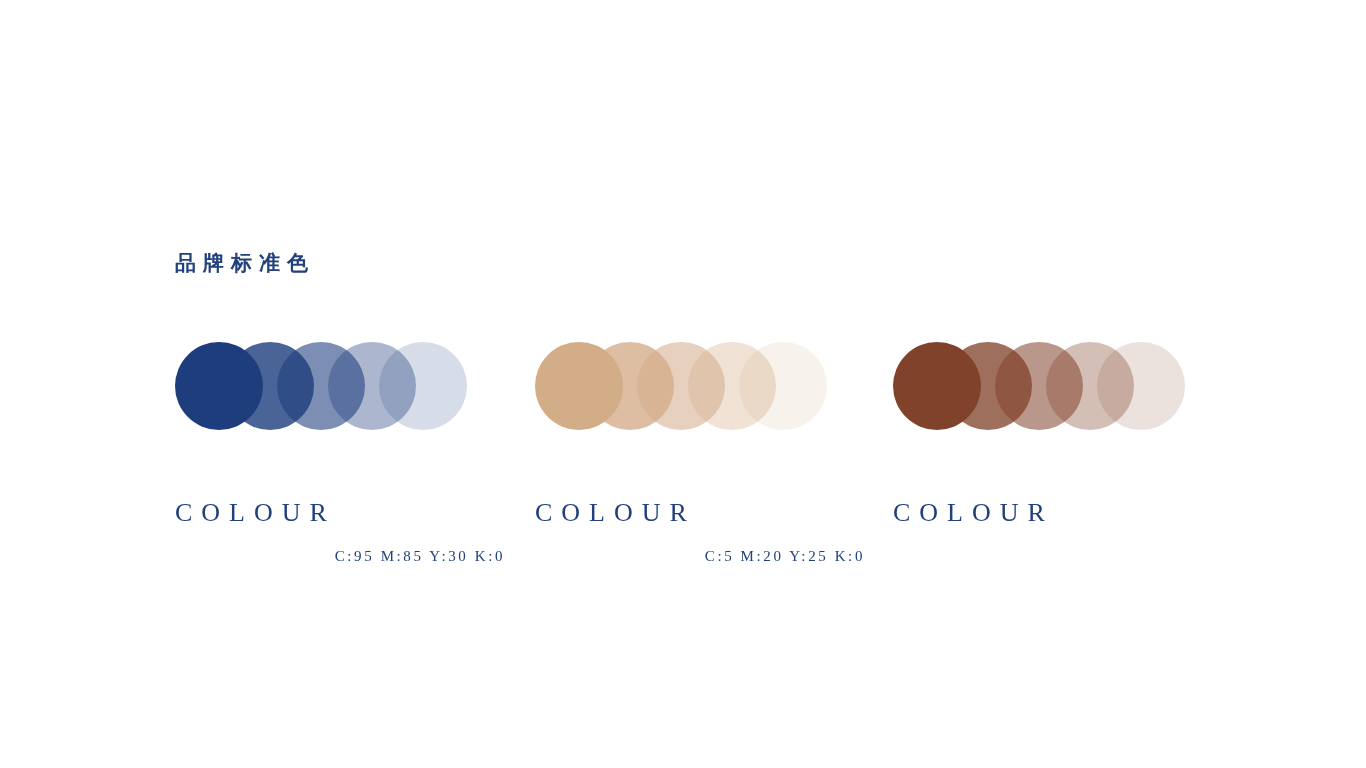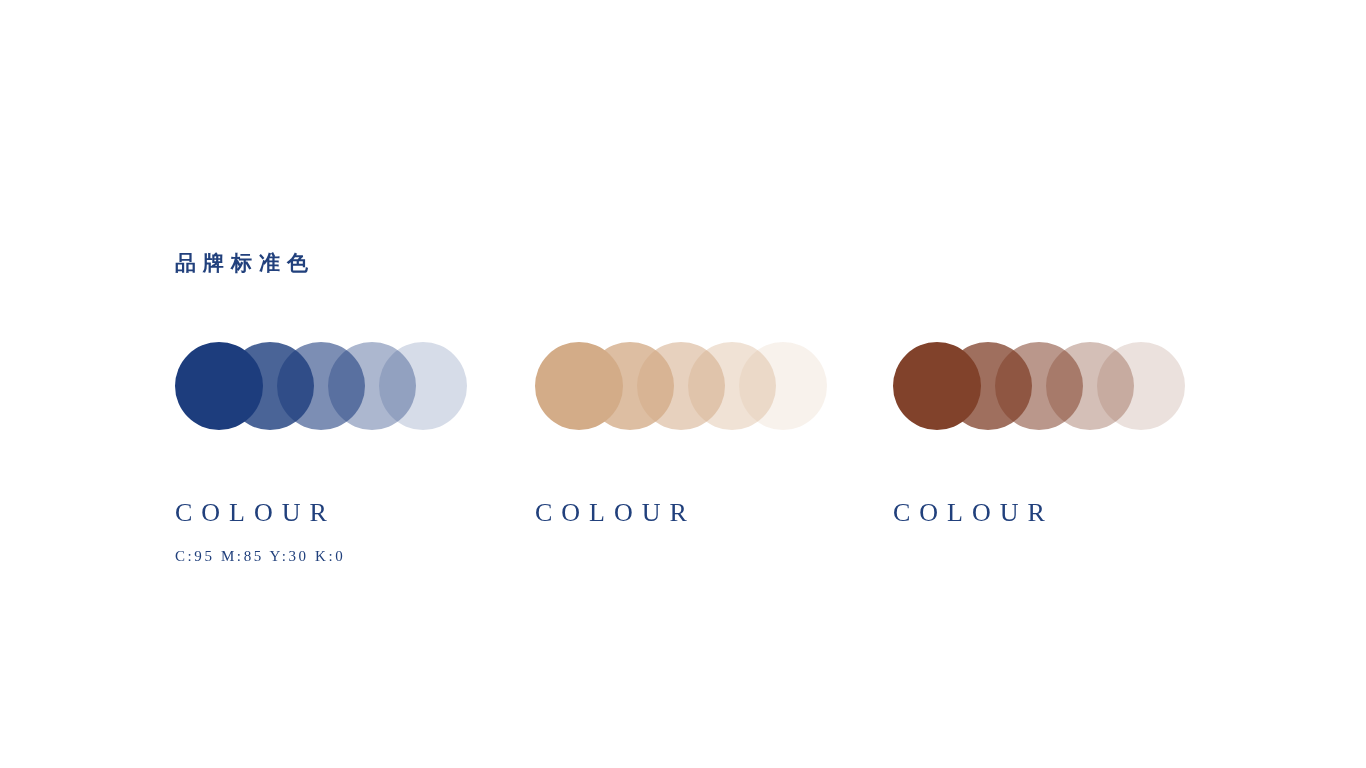--- a/index.html
+++ b/index.html
@@ -83,20 +83,21 @@
     font-family: "Liberation Serif", serif;
     font-size: 26px;
     font-weight: 400;
     color: #21407c;
     letter-spacing: 9px;
     line-height: 1;
     white-space: nowrap;
   }
   .caption-values {
     margin-top: 19px;
+    text-align: right;
   }
   .value-line {
     font-family: "Liberation Serif", serif;
     font-size: 15px;
     color: #21407c;
     letter-spacing: 2.6px;
     line-height: 23px;
     white-space: nowrap;
   }
 </style>
@@ -127,20 +128,21 @@
     <div class="swatch-row">
       <div class="swatch s0" style="background: rgb(211, 172, 136); opacity: 1;"></div>
       <div class="swatch s1" style="background: rgb(211, 172, 136); opacity: 0.78;"></div>
       <div class="swatch s2" style="background: rgb(211, 172, 136); opacity: 0.55;"></div>
       <div class="swatch s3" style="background: rgb(211, 172, 136); opacity: 0.35;"></div>
       <div class="swatch s4" style="background: rgb(211, 172, 136); opacity: 0.16;"></div>
     </div>
     <div class="caption">
       <div class="caption-title">COLOUR</div>
       <div class="caption-values">
+        <div class="value-line">C:5 M:20 Y:25 K:0</div>
       </div>
     </div>
   </div>
 
   <div class="palette-group g3">
     <div class="swatch-row">
       <div class="swatch s0" style="background: rgb(129, 66, 43); opacity: 1;"></div>
       <div class="swatch s1" style="background: rgb(129, 66, 43); opacity: 0.76;"></div>
       <div class="swatch s2" style="background: rgb(129, 66, 43); opacity: 0.55;"></div>
       <div class="swatch s3" style="background: rgb(129, 66, 43); opacity: 0.34;"></div>

